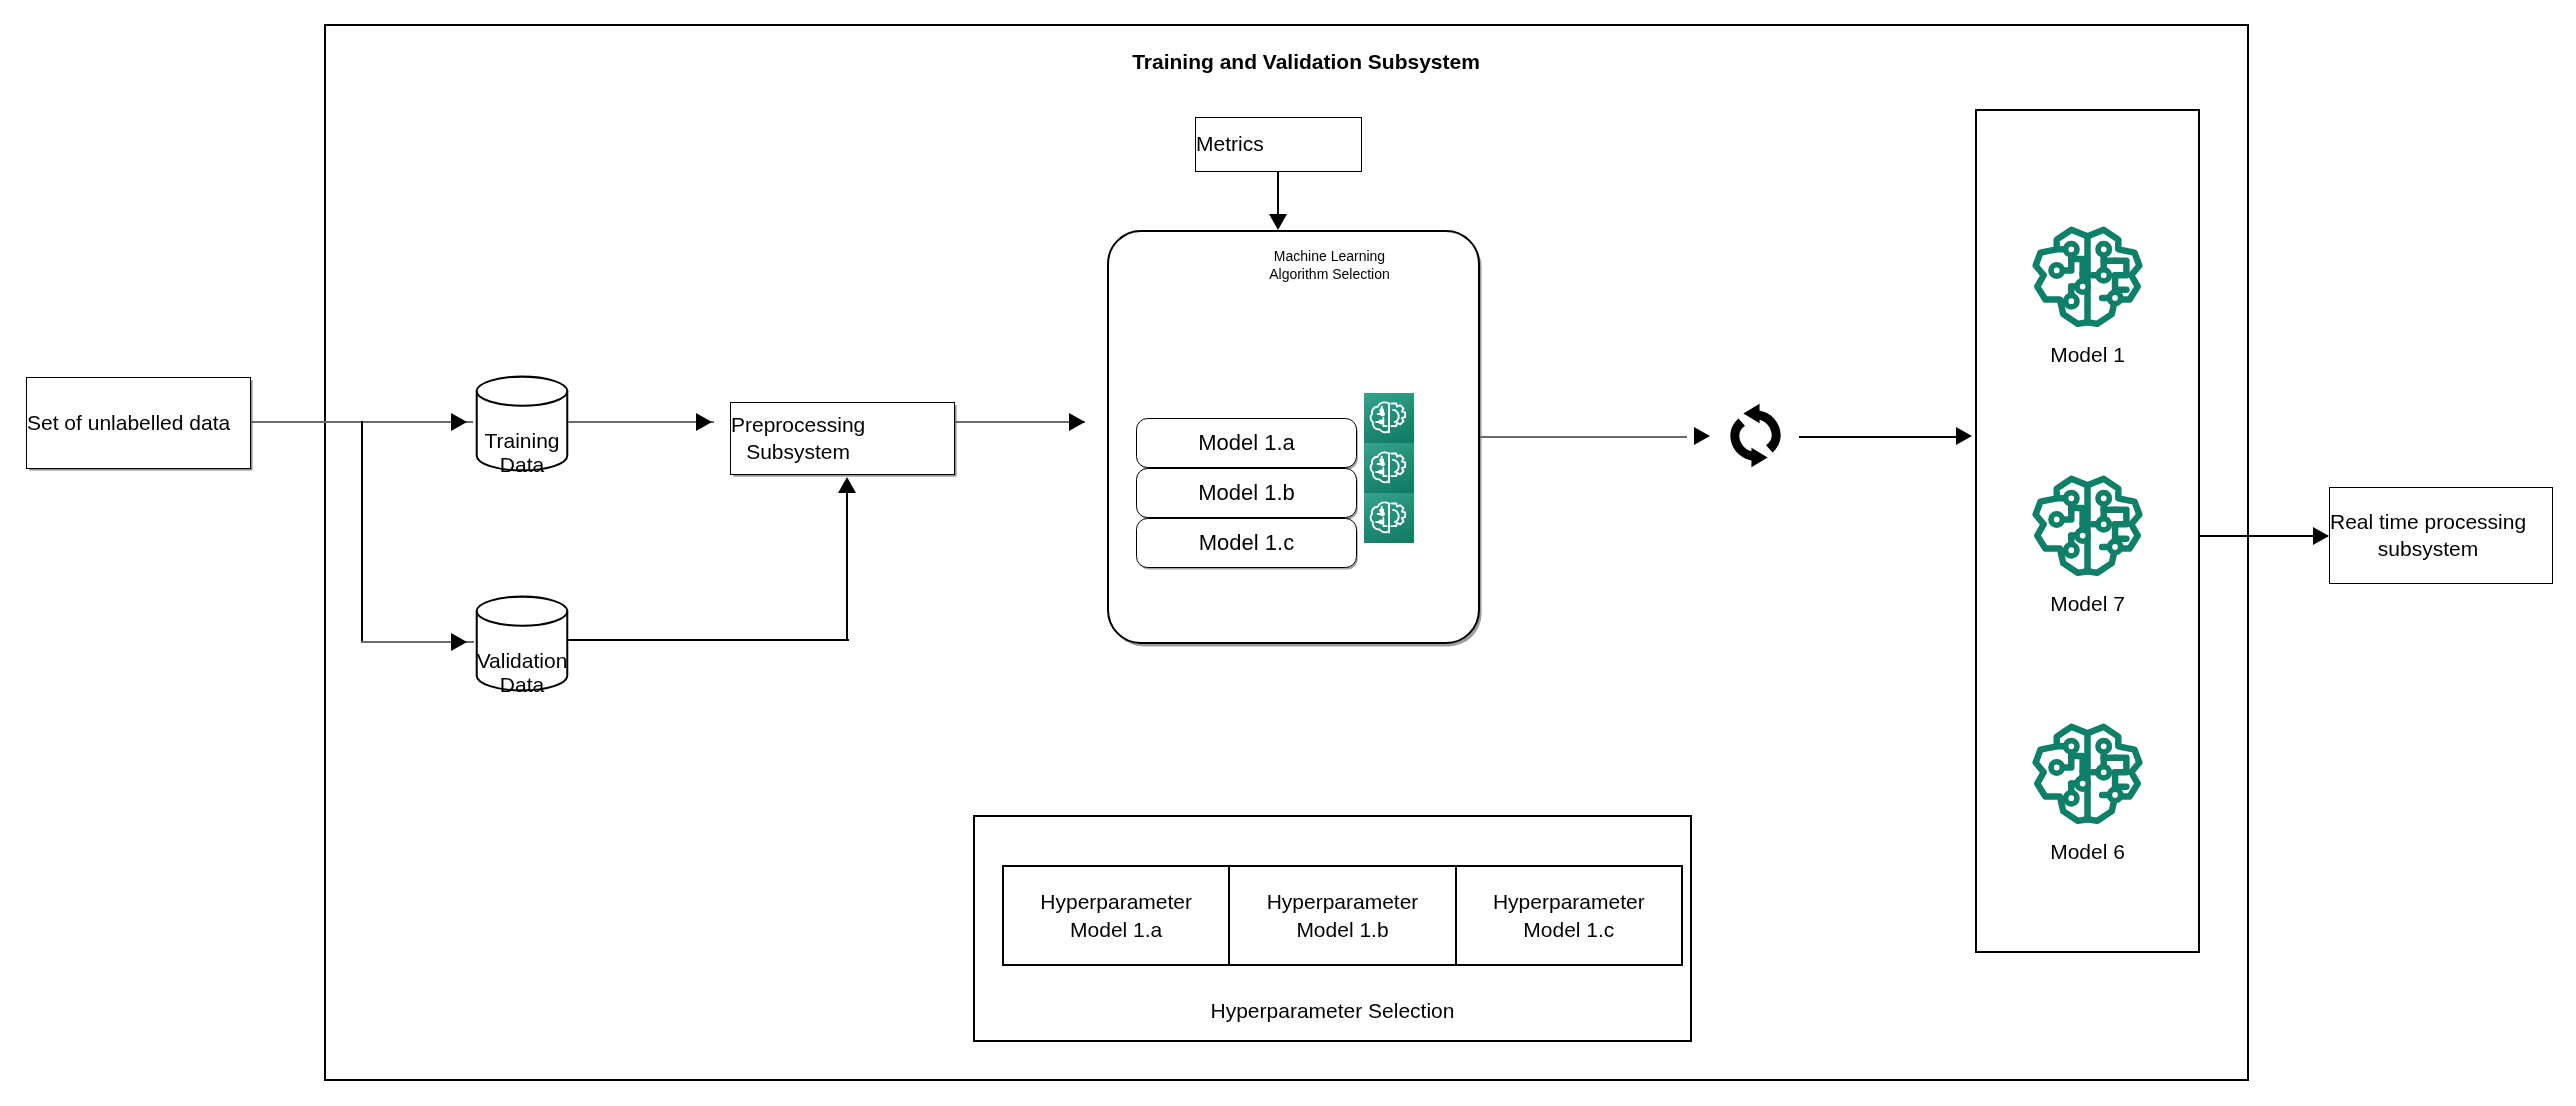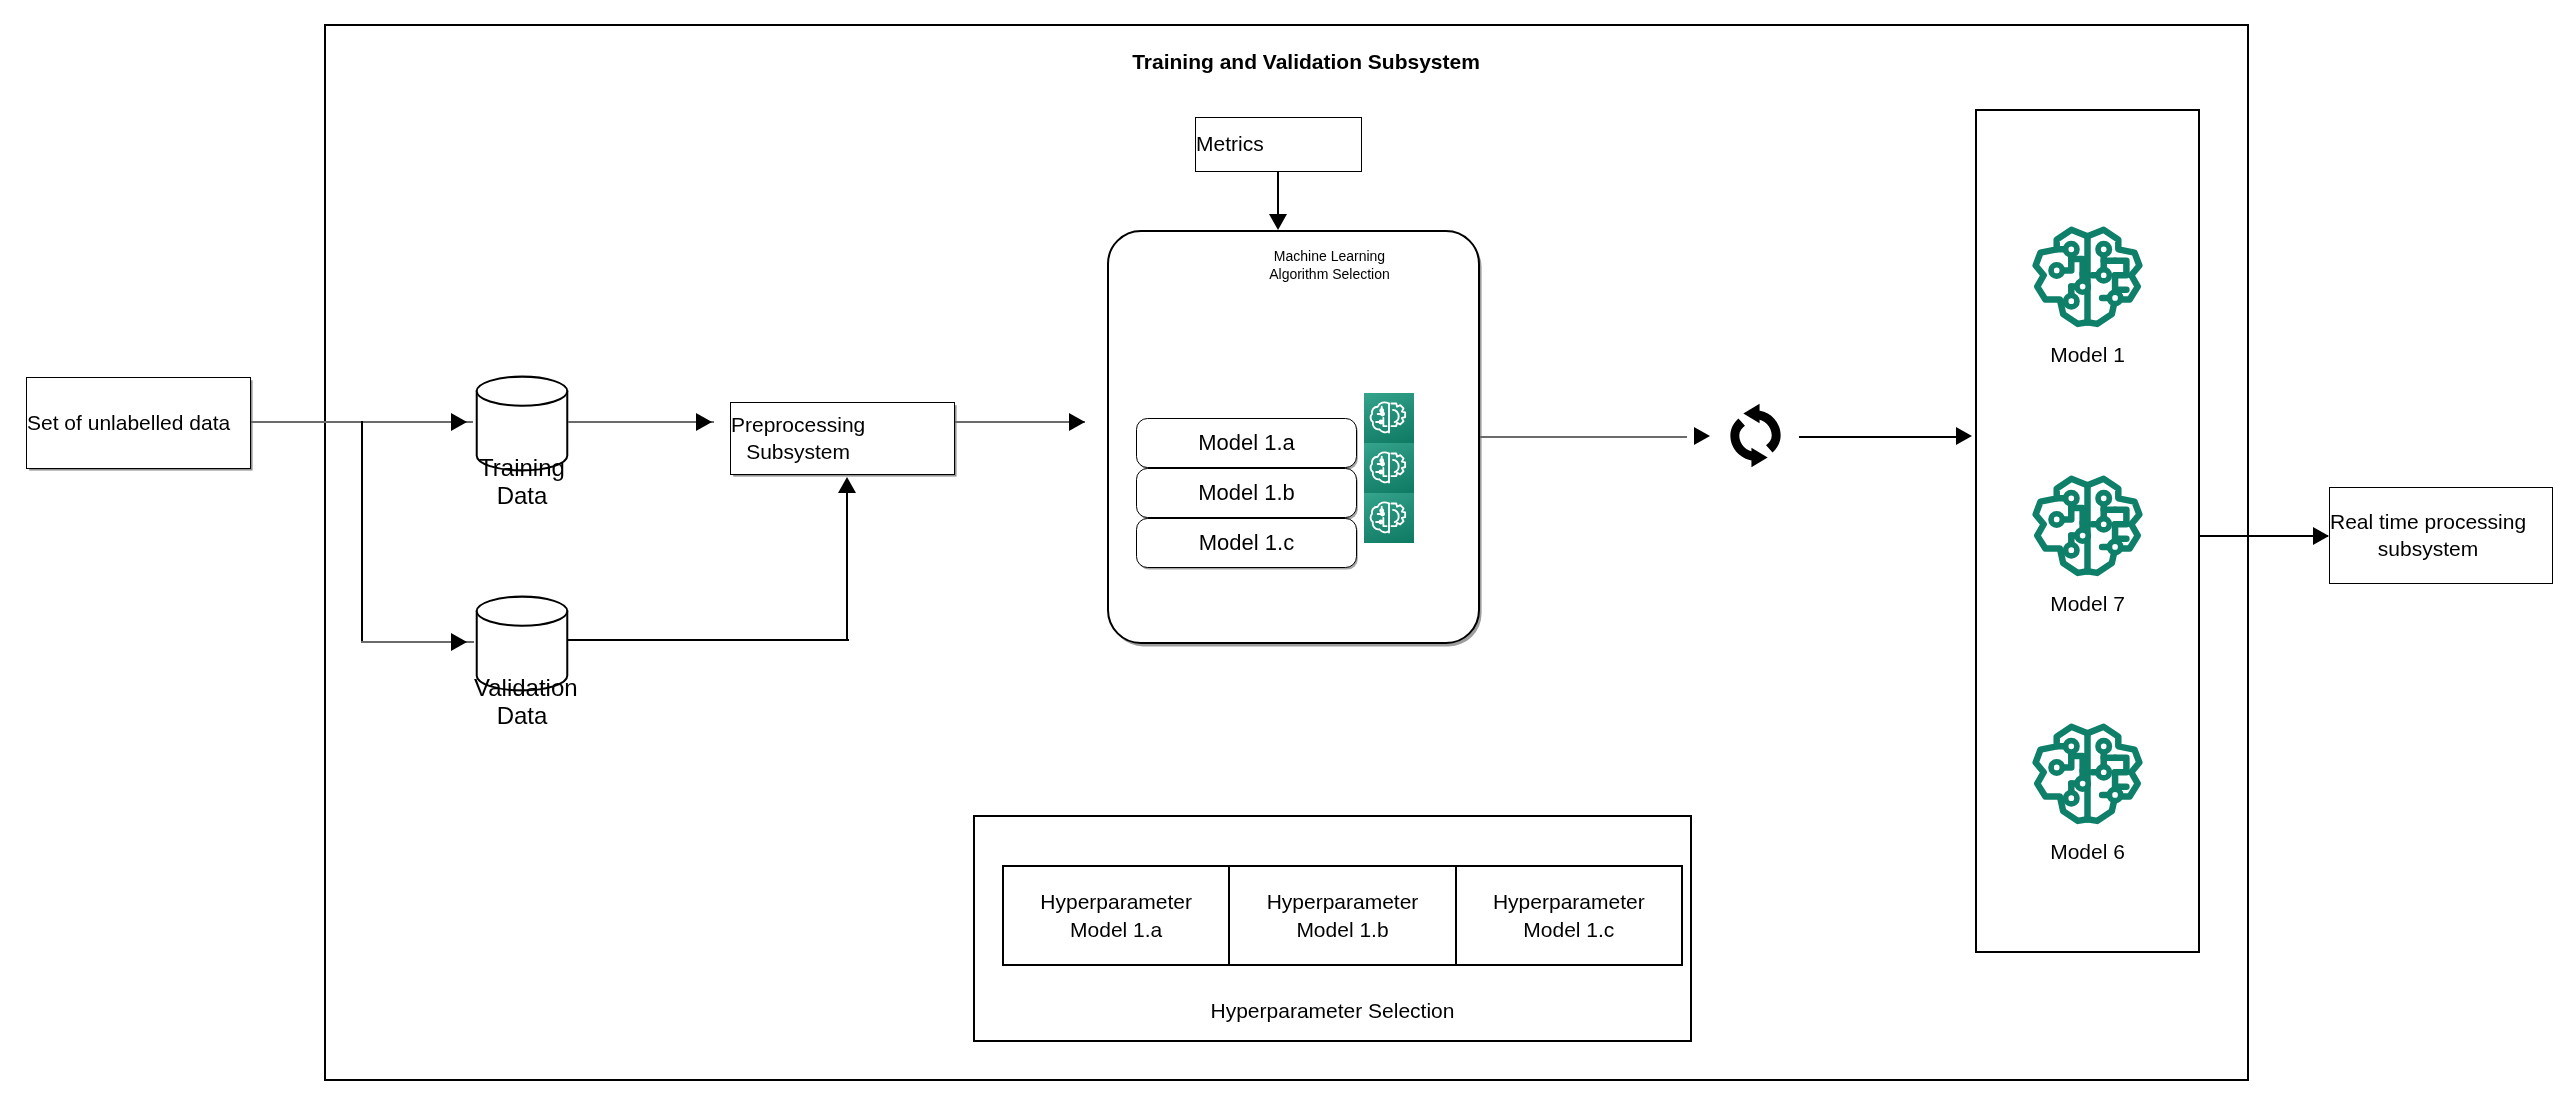--- a/index.html
+++ b/index.html
@@ -60,23 +60,22 @@
   
   .cylinder {
     position: absolute;
   }
   .cylinder svg { display: block; }
   .cylinder .cyl-text {
     position: absolute;
     left: 0;
     width: 100%;
     text-align: center;
-    font-size: 24px;
+    font-size: 21px;
     color: #000000;
-    margin-top: 25px;
   }
 
   
   .conn {
     position: absolute;
     background: #000000;
   }
   .conn.h { height: 2.4px; }
   .conn.v { width: 2.4px; }
   .conn.gray { background: #6b6b6b; }

